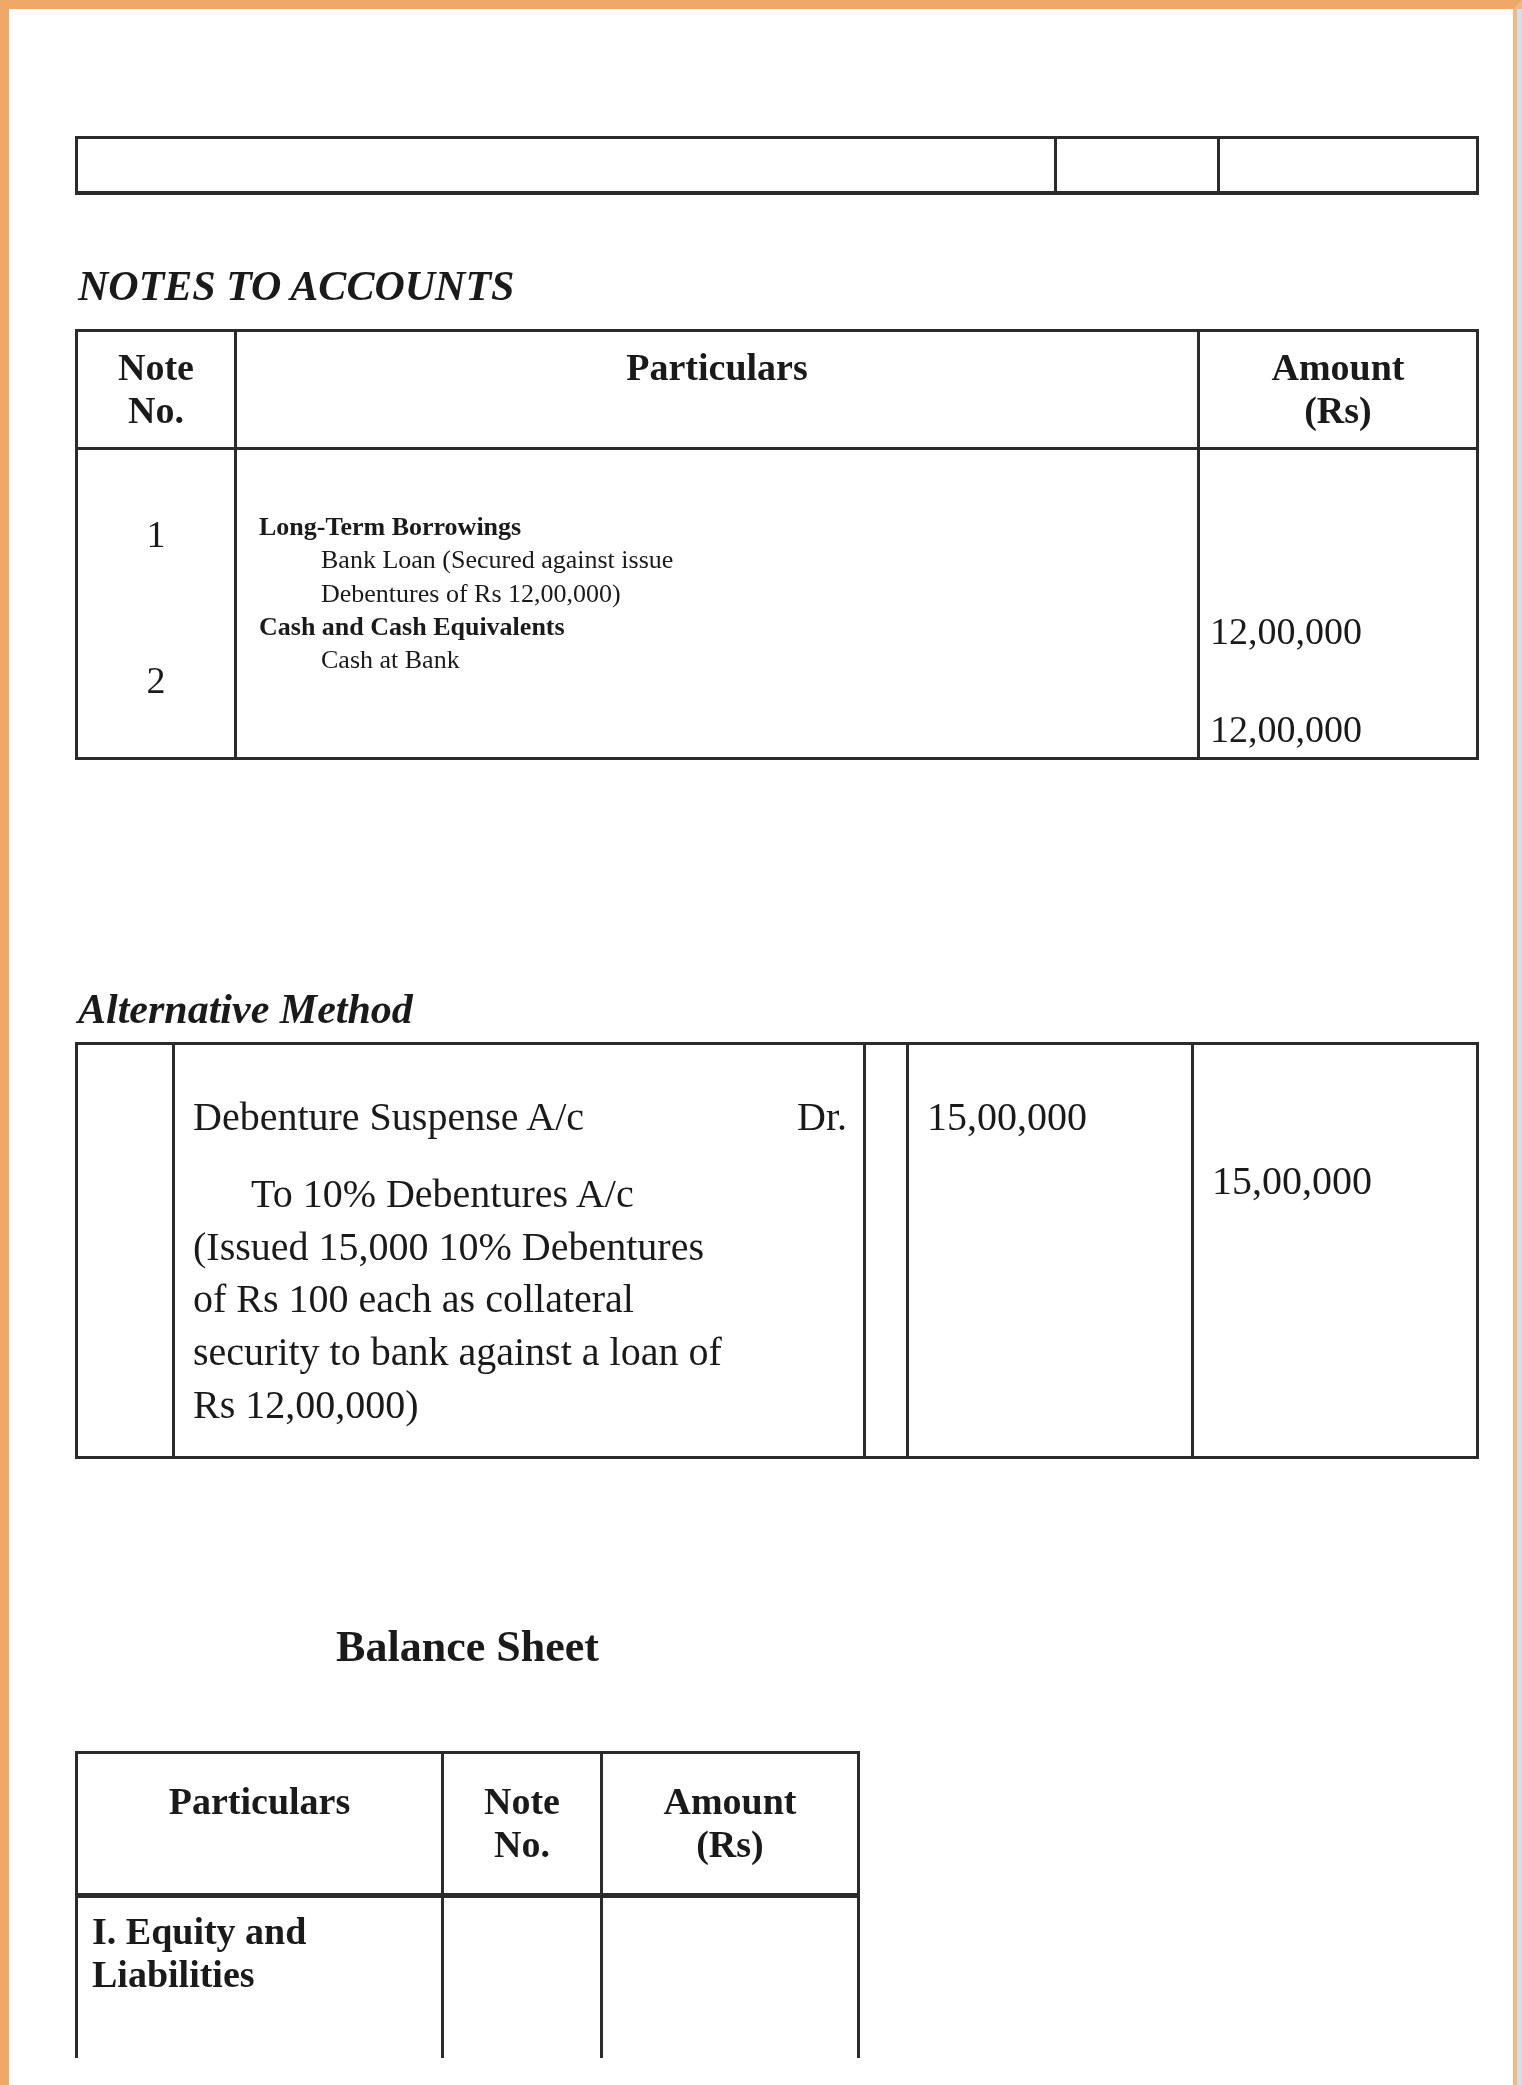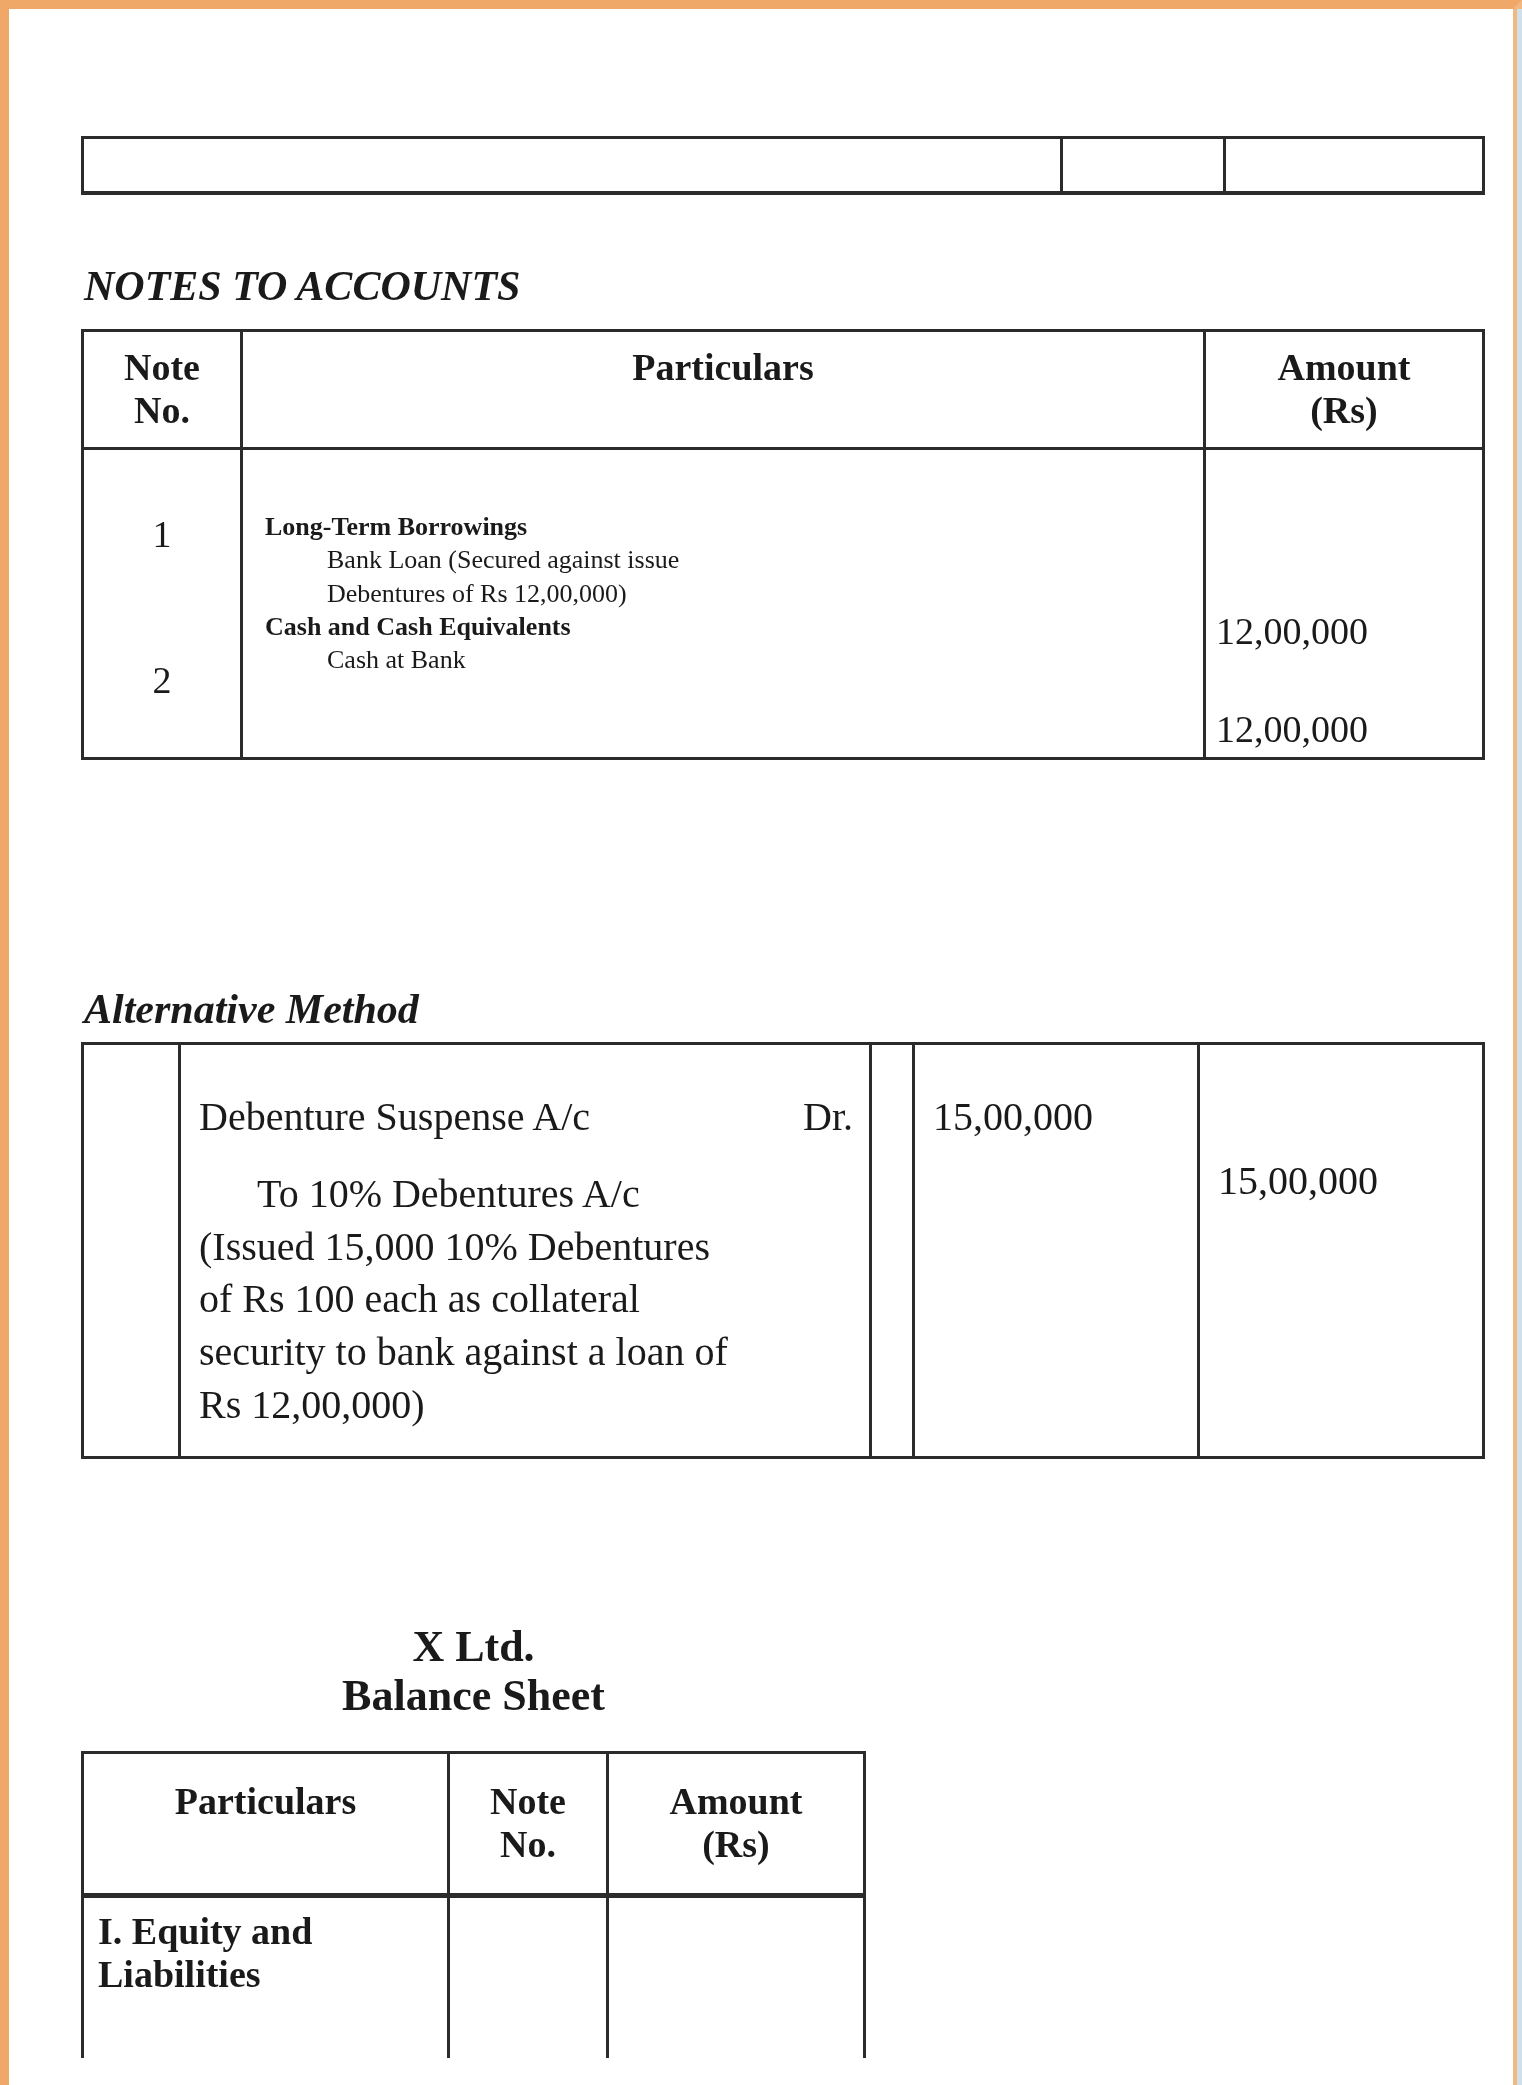--- a/index.html
+++ b/index.html
@@ -29,21 +29,21 @@
   }
   #page-frame .edge-right-cool {
     position: absolute;
     top: 0; right: -9px;
     width: 5px; height: 100%;
     background: #cfe0ea;
   }
 
   #sheet {
     position: absolute;
-    top: 0; left: 8px;
+    top: 0; left: 2px;
     width: 1326px;
     height: 2085px;
     padding: 0;
     box-sizing: border-box;
   }
 
   
   table.acc {
     border-collapse: collapse;
     table-layout: fixed;
@@ -278,21 +278,20 @@
         </td>
         <td class="a-lf"></td>
         <td class="a-dr">15,00,000</td>
         <td class="a-cr">15,00,000</td>
       </tr>
     </tbody>
       </table>
   </div>
 
   <div id="bs-title-wrap">
-    <div class="line1">X Ltd.</div>
     <div class="line2">Balance Sheet</div>
   </div>
 
   <div id="bs-wrap">
     <table class="acc" id="bs-table">
       <tbody>
           <tr class="hdrow">
         <td class="h-part">Particulars</td>
         <td class="h-note">
           <div>Note</div>

